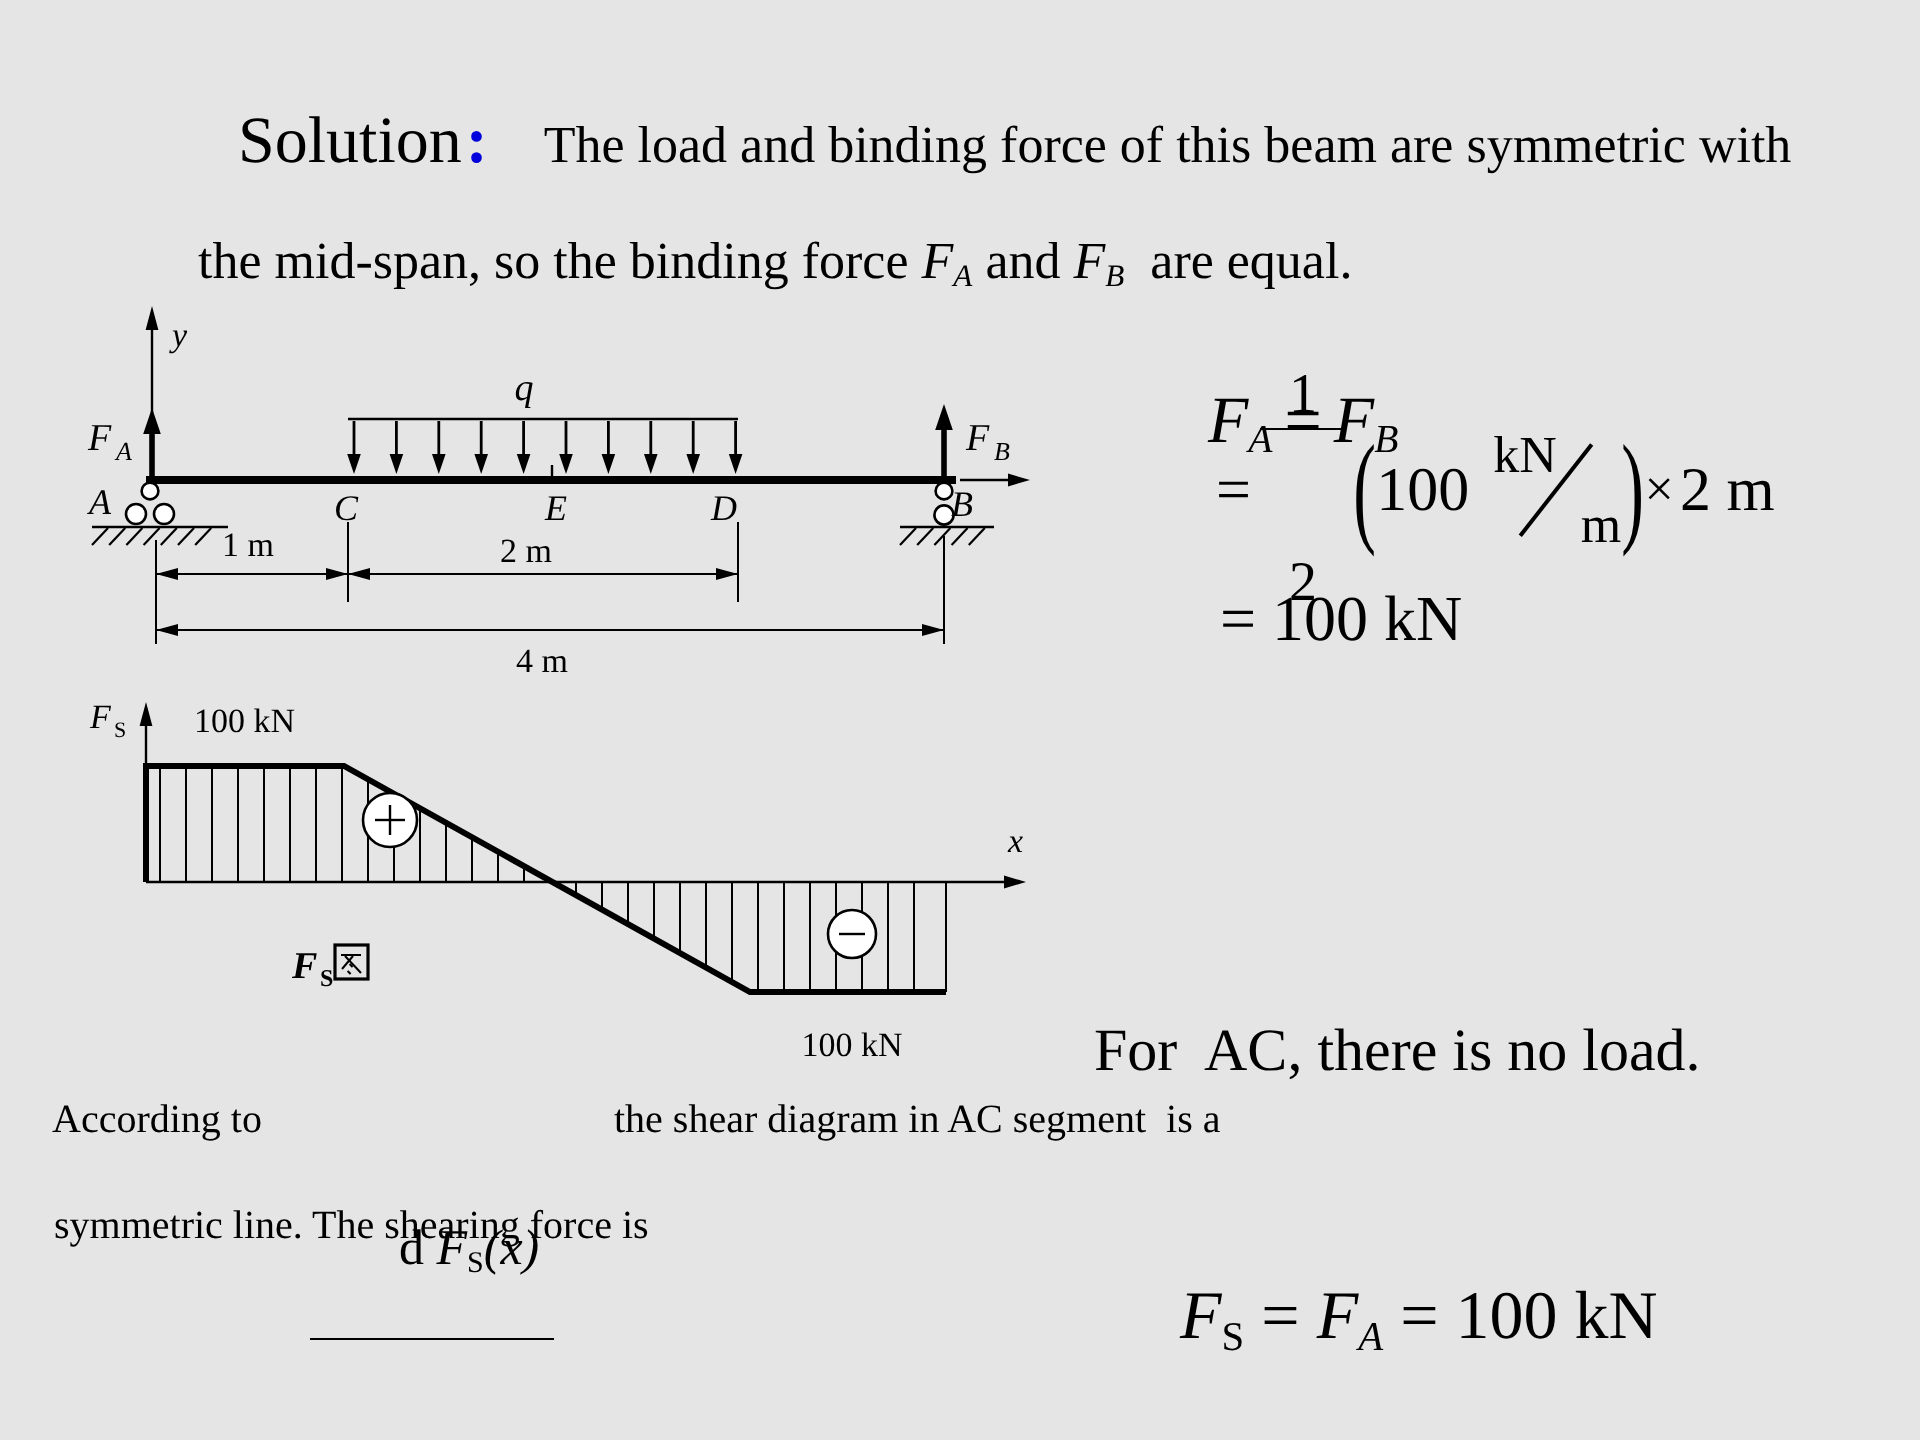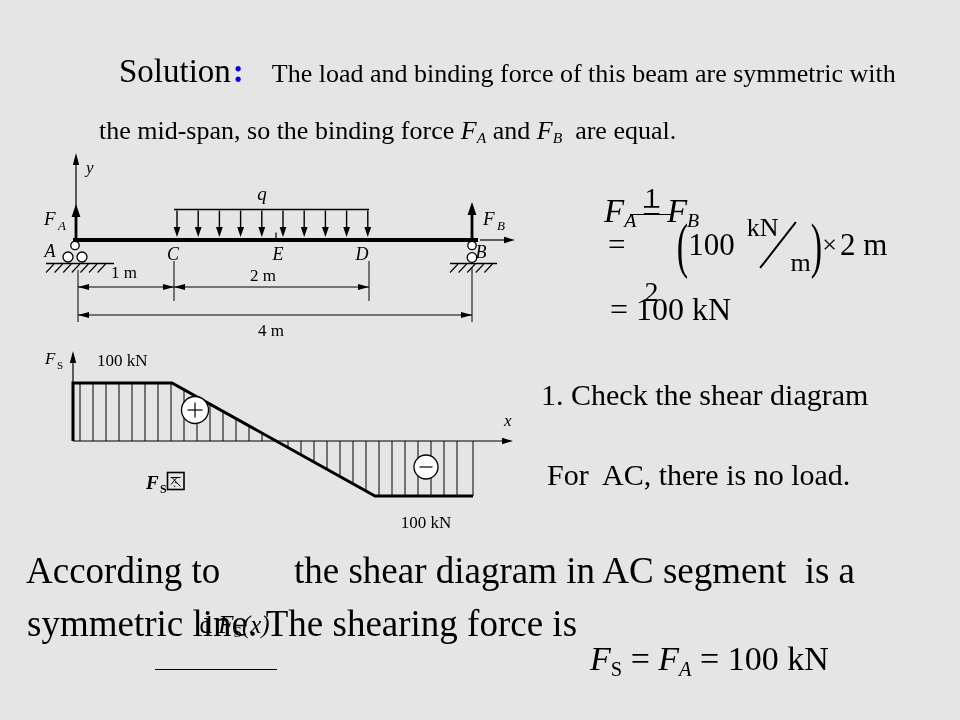--- a/index.html
+++ b/index.html
@@ -24,21 +24,21 @@
   .frac .den{display:block;padding-top:1px}
   .bigp{font-size:62px;line-height:56px;display:inline-block;transform:scaleX(.55);margin:0 -5px;font-weight:400}
   .perunit{position:relative;display:inline-block;width:64px;height:56px;margin-left:12px}
   .pu-top{position:absolute;left:0;top:-4px;font-size:26px}
   .pu-bot{position:absolute;right:0;bottom:-5px;font-size:26px}
   .pu-slash{position:absolute;left:30px;top:-1px;width:1.8px;height:58px;background:#000;transform:rotate(38deg)}
   .times{font-size:26px;margin:0 3px 0 1px}
   .eq3{font-size:32px}
   .h30{font-size:30px}
   
-  .b28{font-size:37px}
+  .b28{font-size:20px}
   .dfrac{display:inline-block;text-align:center;font-size:25px;line-height:1.12}
   .dfrac .num{display:block;border-bottom:1.8px solid #000;padding:0 7px 2px}
   .res{font-size:34px}
   svg text{fill:#000;font-family:"Liberation Serif","DejaVu Serif",serif}
 </style>
 </head>
 <body>
 
 <div id="slide">
 
@@ -220,29 +220,28 @@
       <span class="pu-top">kN</span>
       <span class="pu-slash"></span>
       <span class="pu-bot">m</span>
     </span>
     <span class="bigp">)</span>
     <span class="times">×</span>
     <span>2 m</span>
   </div>
   <div class="abs eq3" style="left:610px;top:291px">= 100 kN</div>
 
-  <div class="abs h30" style="left:541px;top:378px">1. Check the shear diagram</div>
-  <div class="abs h30" style="left:547px;top:458px">For  AC, there is no load.</div>
+  <div class="abs h30" style="left:547px;top:509px">For  AC, there is no load.</div>
 
   <div class="abs b28" style="left:26px;top:549px">According to</div>
   <div class="abs dfrac" style="left:155px;top:527px">
     <span class="num">
       <span>d </span><span class="it">F</span><span class="sbu">S</span><span class="it">(x)</span>
     </span>
     
   </div>
-  <div class="abs b28" style="left:294px;top:549px">the shear diagram in AC segment  is a</div>
+  <div class="abs b28" style="left:307px;top:549px">the shear diagram in AC segment  is a</div>
   <div class="abs b28" style="left:27px;top:602px">symmetric line. The shearing force is</div>
   <div class="abs res" style="left:556px;top:602px">
     <span class="it">F</span><span class="sbu">S</span><span> = </span><span class="it">F</span><span class="sb">A</span><span> = 100 kN</span>
   </div>
 
 </div>
 
 </body></html>

